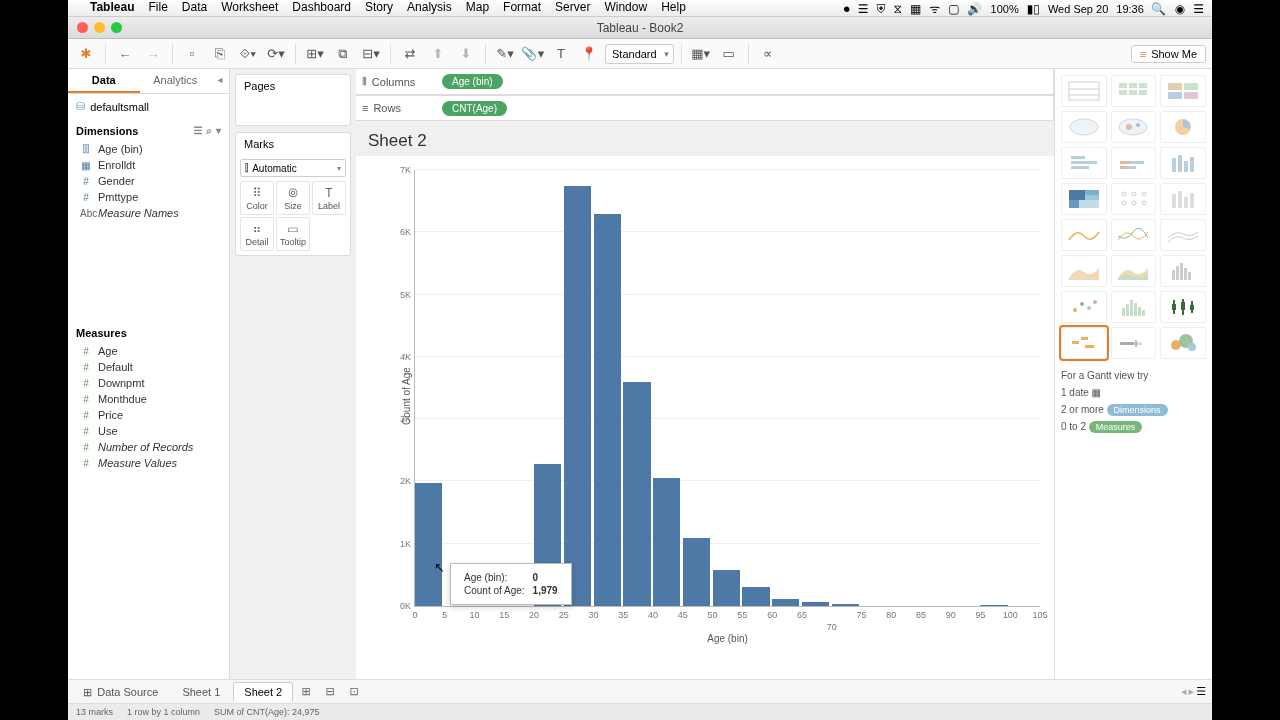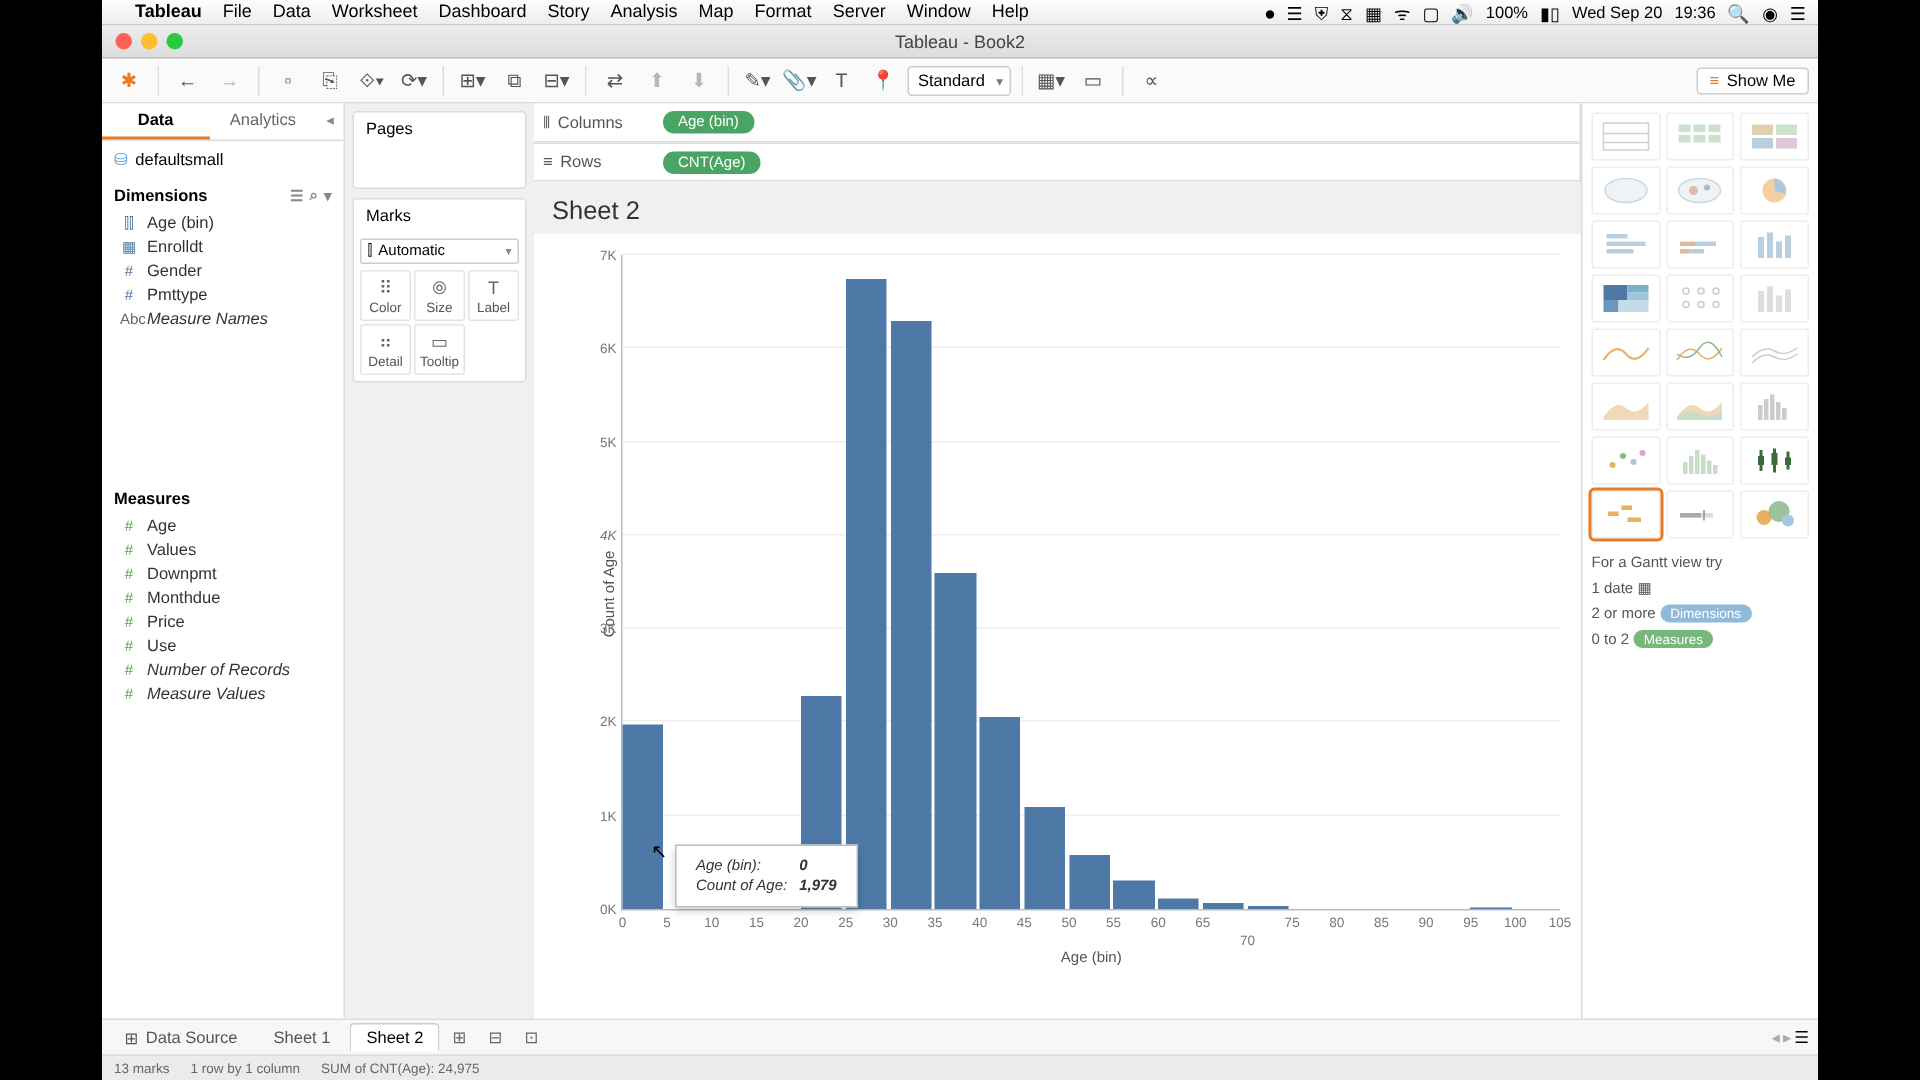--- a/index.html
+++ b/index.html
@@ -228,21 +228,21 @@
       <div class="section-header">
         <span>Measures</span>
       </div>
       <div id="meas">
           <div class="field">
             <span class="ficon green">#</span>
             <span>Age</span>
           </div>
           <div class="field">
             <span class="ficon green">#</span>
-            <span>Values</span>
+            <span>Default</span>
           </div>
           <div class="field">
             <span class="ficon green">#</span>
             <span>Downpmt</span>
           </div>
           <div class="field">
             <span class="ficon green">#</span>
             <span>Monthdue</span>
           </div>
           <div class="field">
@@ -368,21 +368,21 @@
               <div class="bar" style="left: 38.0952%; width: 4.3619%; height: 29.4286%;"></div>
               <div class="bar" style="left: 42.8571%; width: 4.3619%; height: 15.7143%;"></div>
               <div class="bar" style="left: 47.619%; width: 4.3619%; height: 8.28571%;"></div>
               <div class="bar" style="left: 52.381%; width: 4.3619%; height: 4.28571%;"></div>
               <div class="bar" style="left: 57.1429%; width: 4.3619%; height: 1.71429%;"></div>
               <div class="bar" style="left: 61.9048%; width: 4.3619%; height: 0.857143%;"></div>
               <div class="bar" style="left: 66.6667%; width: 4.3619%; height: 0.357143%;"></div>
               <div class="bar" style="left: 90.4762%; width: 4.3619%; height: 0.214286%;"></div>
             </div>
         </div>
-        <div class="tooltip" style="left:94px; bottom:74px;font-style:italic;">
+        <div class="tooltip" style="left:94px; bottom:74px;">
           <table>
             <tbody>
                 <tr>
                   <td>Age (bin):</td>
                   <td style="font-weight:bold">0</td>
                 </tr>
             <tr>
                   <td>Count of Age:</td>
                   <td style="font-weight:bold">1,979</td>
                 </tr>

